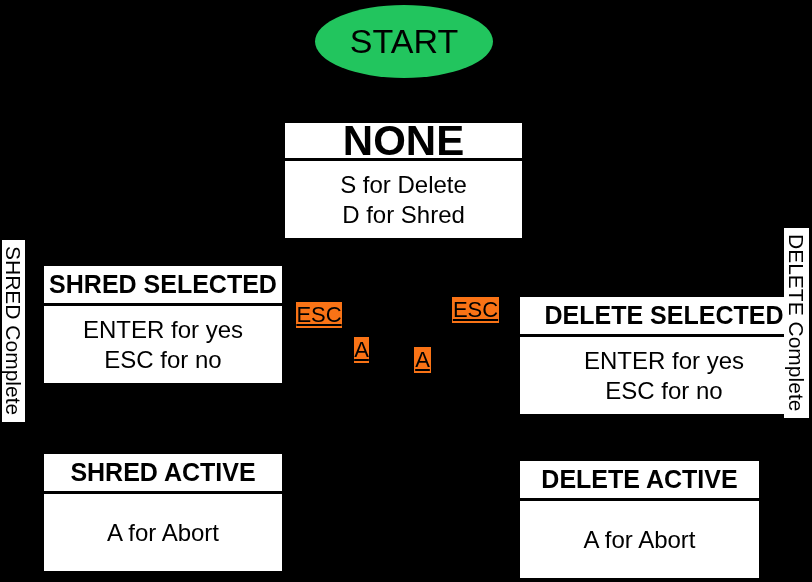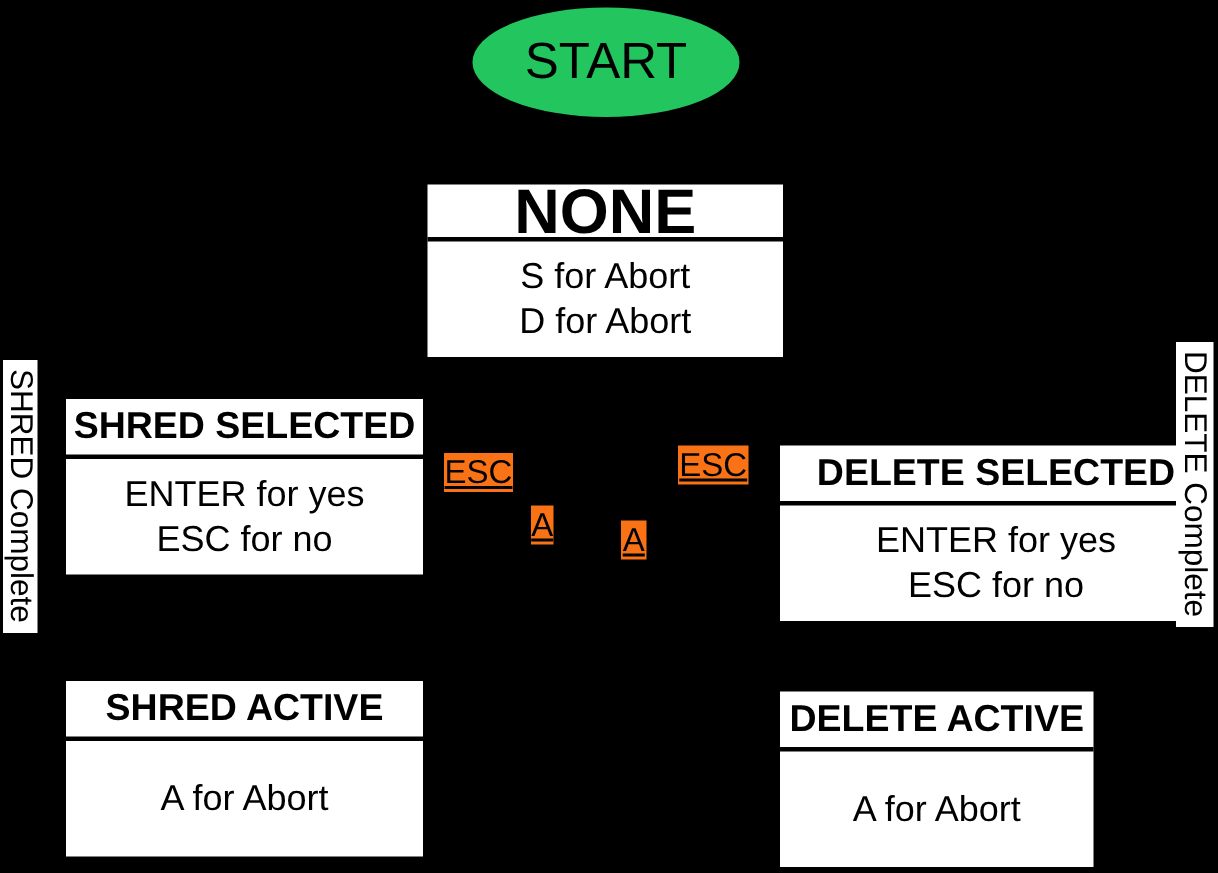--- a/index.html
+++ b/index.html
@@ -41,21 +41,21 @@
     display: flex; flex-direction: column;
     align-items: center; justify-content: center;
     font-size: 24px; line-height: 30px;
     text-align: center;
   }
   .node-none            { left: 285px; top: 123px; width: 237px; height: 115px; }
   .node-none .title     { font-size: 42px; height: 35px; }
   .node-shred-selected  { left: 44px;  top: 266px; width: 238px; height: 117px; }
   .node-delete-selected { left: 520px; top: 297px; width: 288px; height: 117px; }
   .node-shred-active    { left: 44px;  top: 454px; width: 238px; height: 117px; }
-  .node-delete-active   { left: 520px; top: 461px; width: 209px; height: 117px; }
+  .node-delete-active   { left: 520px; top: 461px; width: 239px; height: 117px; }
   
   .edge-label {
     position: absolute;
     background: #f97316;
     display: flex; align-items: center; justify-content: center;
     font-size: 22px;
     text-decoration: underline;
   }
   .label-esc-left  { left: 296px; top: 302px; width: 46px; height: 26px; }
   .label-esc-right { left: 452px; top: 297px; width: 47px; height: 26px; }
@@ -79,22 +79,22 @@
 <div class="diagram">
 
   <div class="start-ellipse">
     <span>START</span>
   </div>
 
   <div class="state node-none">
     <div class="title">NONE</div>
     <div class="divider"></div>
     <div class="body">
-      <div>S for Abort</div>
-      <div>D for Abort</div>
+      <div>S for Delete</div>
+      <div>D for Shred</div>
     </div>
   </div>
 
   <div class="state node-shred-selected">
     <div class="title">SHRED SELECTED</div>
     <div class="divider"></div>
     <div class="body">
       <div>ENTER for yes</div>
       <div>ESC for no</div>
     </div>

